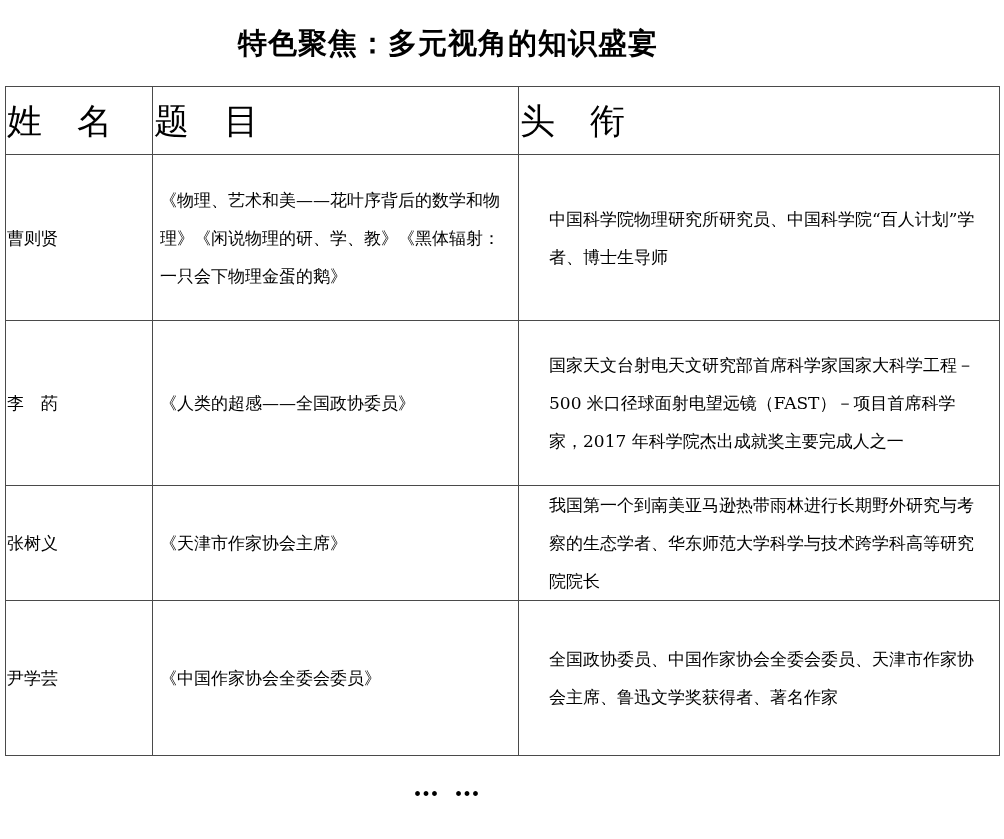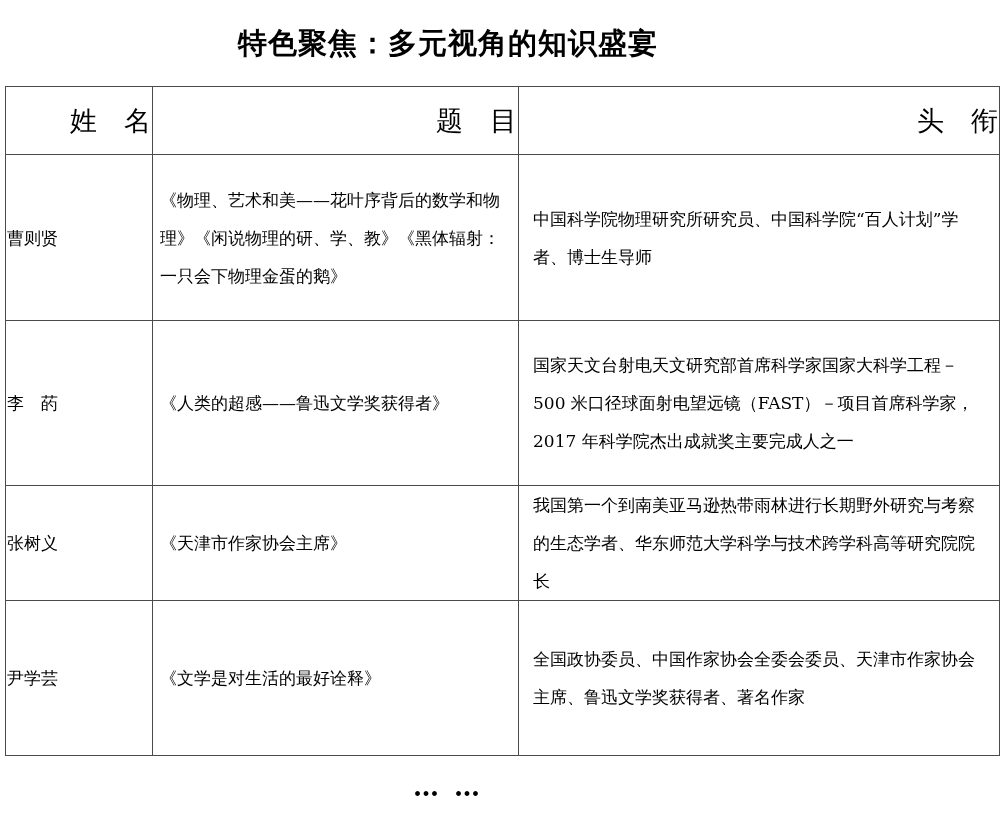--- a/index.html
+++ b/index.html
@@ -28,30 +28,30 @@
   .speaker-table th,
   .speaker-table td{
     border:1.6px solid #4a4a4a;
     vertical-align:middle;
     font-size:17px;
     line-height:38px;
     font-weight:normal;
     overflow:hidden;
   }
   .speaker-table th{
-    font-size:27px;
-    text-align:right;
+    font-size:35px;
+    text-align:left;
     height:65px;
   }
   col.c-name{width:147px;}
   col.c-topic{width:366px;}
   col.c-title{width:481px;}
   .name-cell{text-align:left;font-size:26px;}
   .topic-cell{padding:0 6px 0 7px;text-align:left;}
-  .title-cell{padding:0 10px 0 14px;text-align:left;}
+  .title-cell{padding:0 10px 0 30px;text-align:left;}
   tr.r1 td{height:163px;}
   tr.r2 td{height:162px;}
   tr.r3 td{height:109px;}
   tr.r4 td{height:152px;margin-top:16px;}
   .ellipsis-footer{
     margin-top:16px;
     text-align:center;
     font-weight:bold;
     font-size:26px;
     letter-spacing:3px;
@@ -78,31 +78,31 @@
       </tr>
     </thead>
     <tbody>
       <tr class="r1">
         <td class="name-cell">曹则贤</td>
         <td class="topic-cell">《物理、艺术和美——花叶序背后的数学和物理》《闲说物理的研、学、教》《黑体辐射：一只会下物理金蛋的鹅》</td>
         <td class="title-cell">中国科学院物理研究所研究员、中国科学院“百人计划”学者、博士生导师</td>
       </tr>
       <tr class="r2">
         <td class="name-cell">李　菂</td>
-        <td class="topic-cell">《人类的超感——鲁迅文学奖获得者》</td>
+        <td class="topic-cell">《人类的超感——全国政协委员》</td>
         <td class="title-cell">国家天文台射电天文研究部首席科学家国家大科学工程－500 米口径球面射电望远镜（FAST）－项目首席科学家，2017 年科学院杰出成就奖主要完成人之一</td>
       </tr>
       <tr class="r3">
         <td class="name-cell">张树义</td>
         <td class="topic-cell">《天津市作家协会主席》</td>
         <td class="title-cell">我国第一个到南美亚马逊热带雨林进行长期野外研究与考察的生态学者、华东师范大学科学与技术跨学科高等研究院院长</td>
       </tr>
       <tr class="r4">
         <td class="name-cell">尹学芸</td>
-        <td class="topic-cell">《文学是对生活的最好诠释》</td>
+        <td class="topic-cell">《中国作家协会全委会委员》</td>
         <td class="title-cell">全国政协委员、中国作家协会全委会委员、天津市作家协会主席、鲁迅文学奖获得者、著名作家</td>
       </tr>
     </tbody>
   </table>
 
   <div class="ellipsis-footer">… …</div>
 
 </div>
 
 </body></html>

